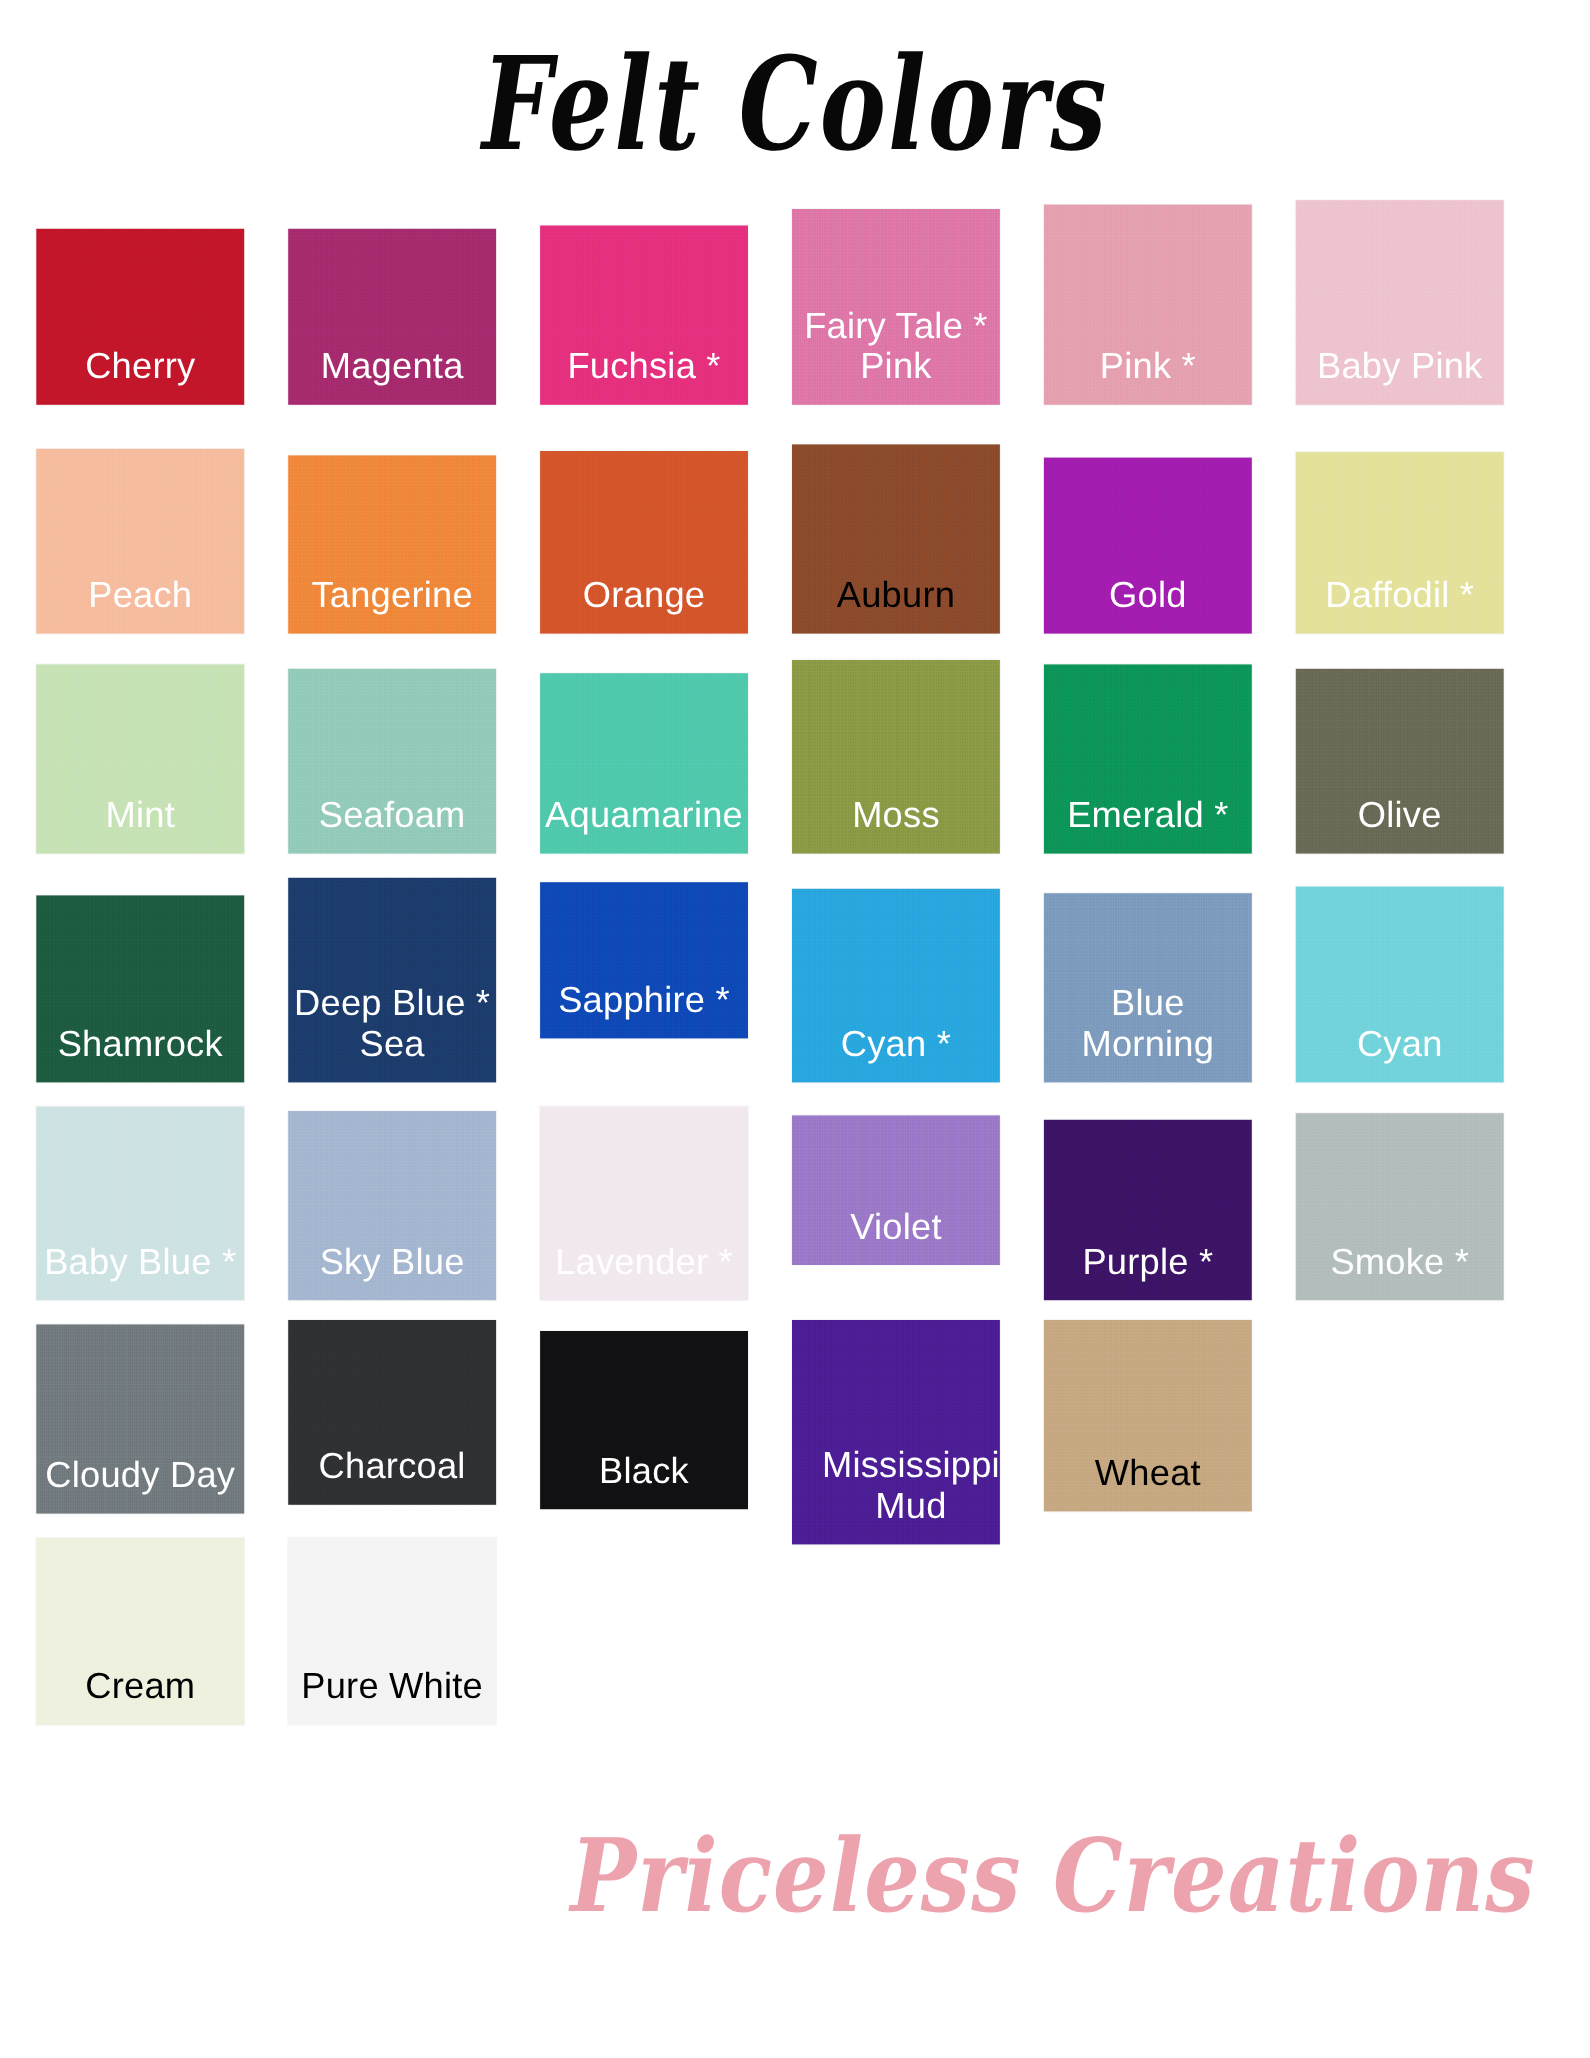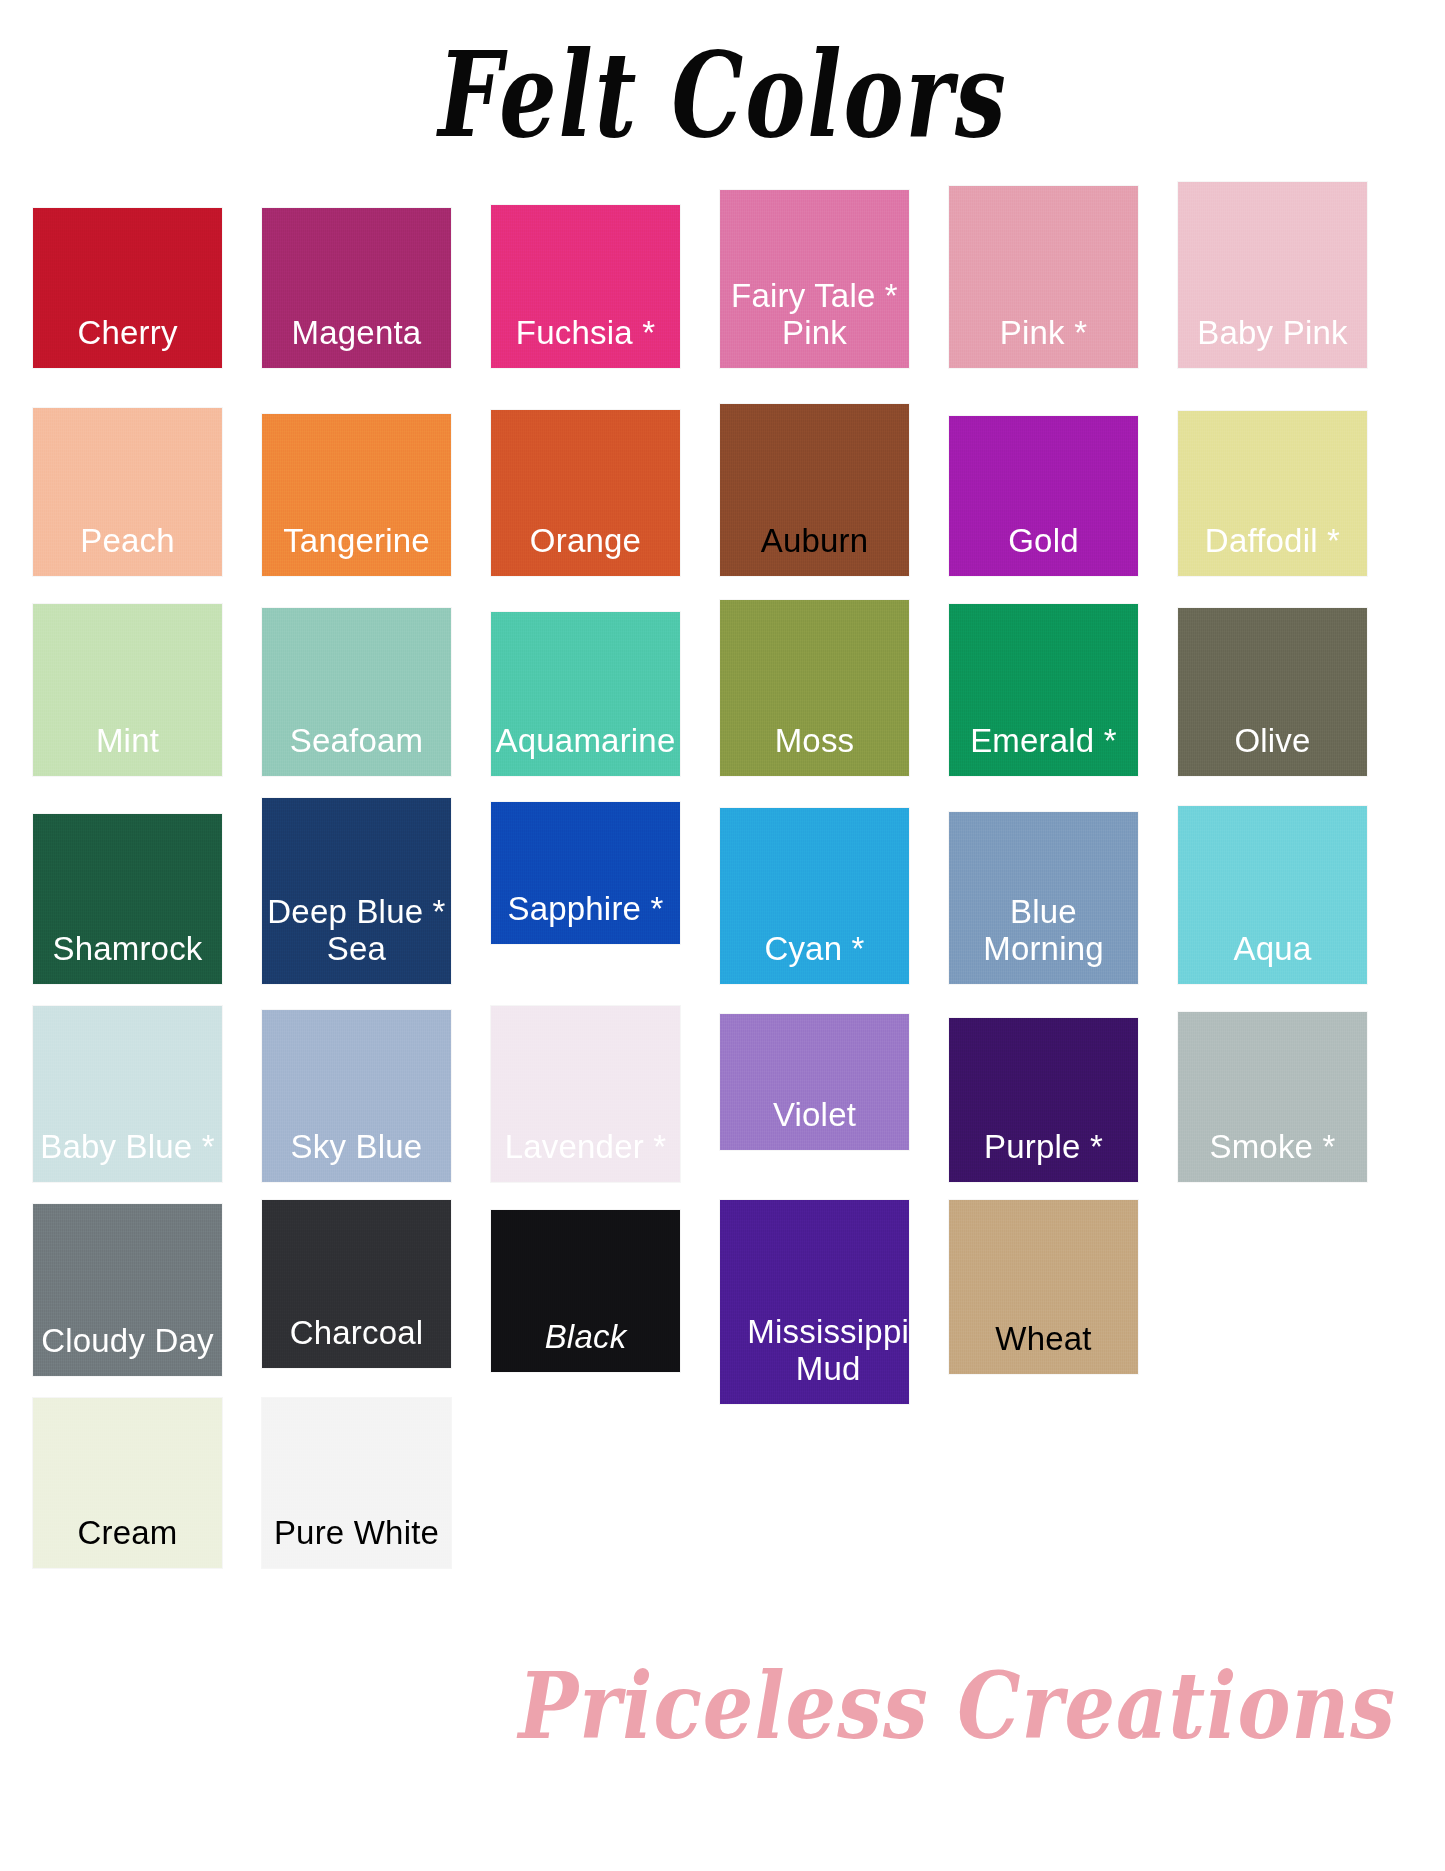--- a/index.html
+++ b/index.html
@@ -242,21 +242,21 @@
             <div class="label light">Cyan *</div>
           </div>
         </div>
         <div class="cell">
           <div class="swatch" style="background: rgb(125, 155, 189); height: 172px; margin-top: 28px;">
             <div class="label light">Blue Morning</div>
           </div>
         </div>
         <div class="cell">
           <div class="swatch" style="background: rgb(113, 211, 219); height: 178px; margin-top: 22px;">
-            <div class="label light">Aqua</div>
+            <div class="label light">Cyan</div>
           </div>
         </div>
       </div>
       <div class="row" style="height: 190px; align-items: flex-start;">
         <div class="cell">
           <div class="swatch" style="background: rgb(205, 226, 227); height: 176px; margin-top: 8px;">
             <div class="label light">Baby Blue *</div>
           </div>
         </div>
         <div class="cell">
@@ -290,21 +290,21 @@
           <div class="swatch" style="background: rgb(113, 122, 126); height: 172px; margin-top: 8px;">
             <div class="label light">Cloudy Day</div>
           </div>
         </div>
         <div class="cell">
           <div class="swatch" style="background: rgb(47, 48, 52); height: 168px; margin-top: 4px;">
             <div class="label light">Charcoal</div>
           </div>
         </div>
         <div class="cell">
-          <div class="swatch" style="background: rgb(17, 17, 20); height: 162px; margin-top: 14px; font-style: italic;">
+          <div class="swatch" style="background: rgb(17, 17, 20); height: 162px; margin-top: 14px;">
             <div class="label light">Black</div>
           </div>
         </div>
         <div class="cell">
           <div class="swatch" style="background: #4c1d95; height: 204px; margin-top: 4px; justify-content: flex-end;">
             <div class="label light">Mississippi
 Mud</div>
           </div>
         </div>
         <div class="cell">

